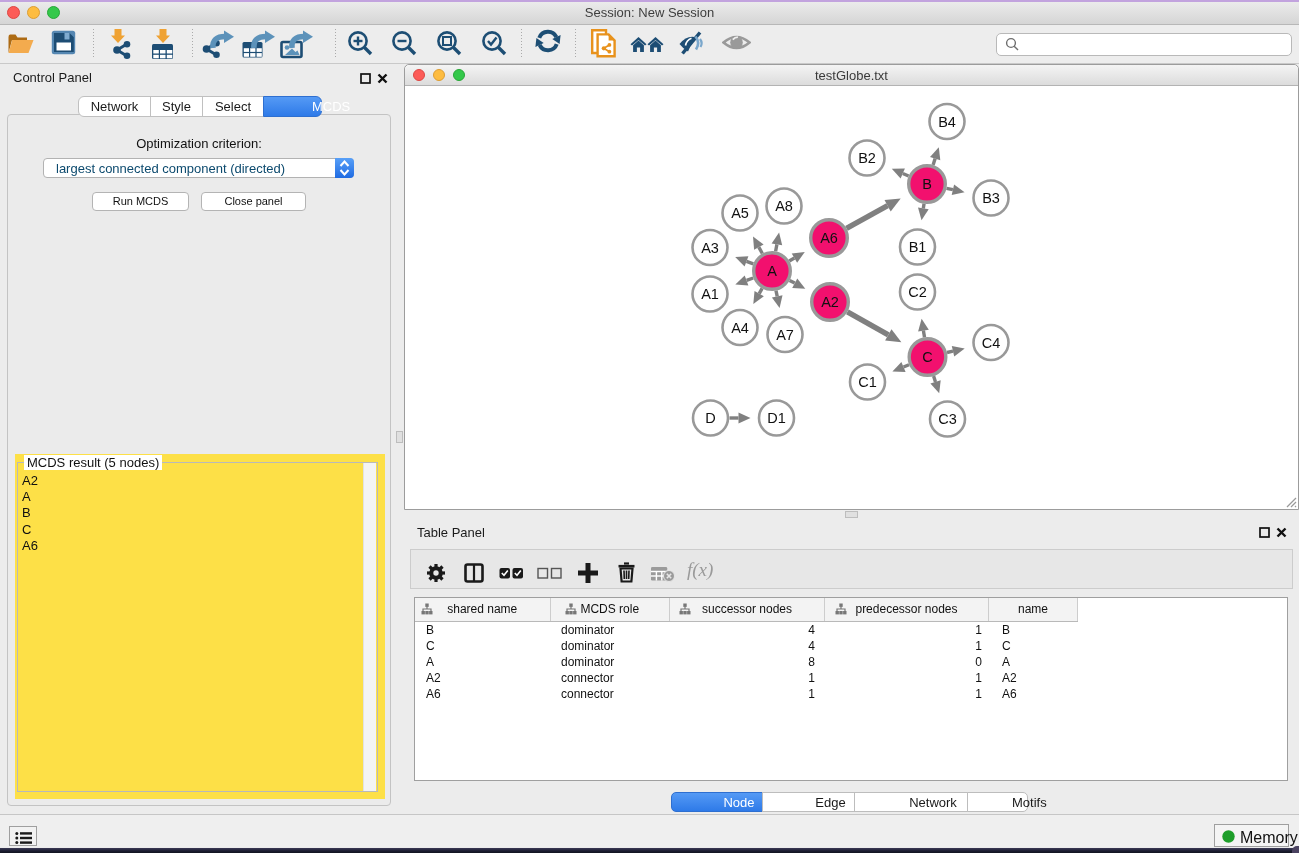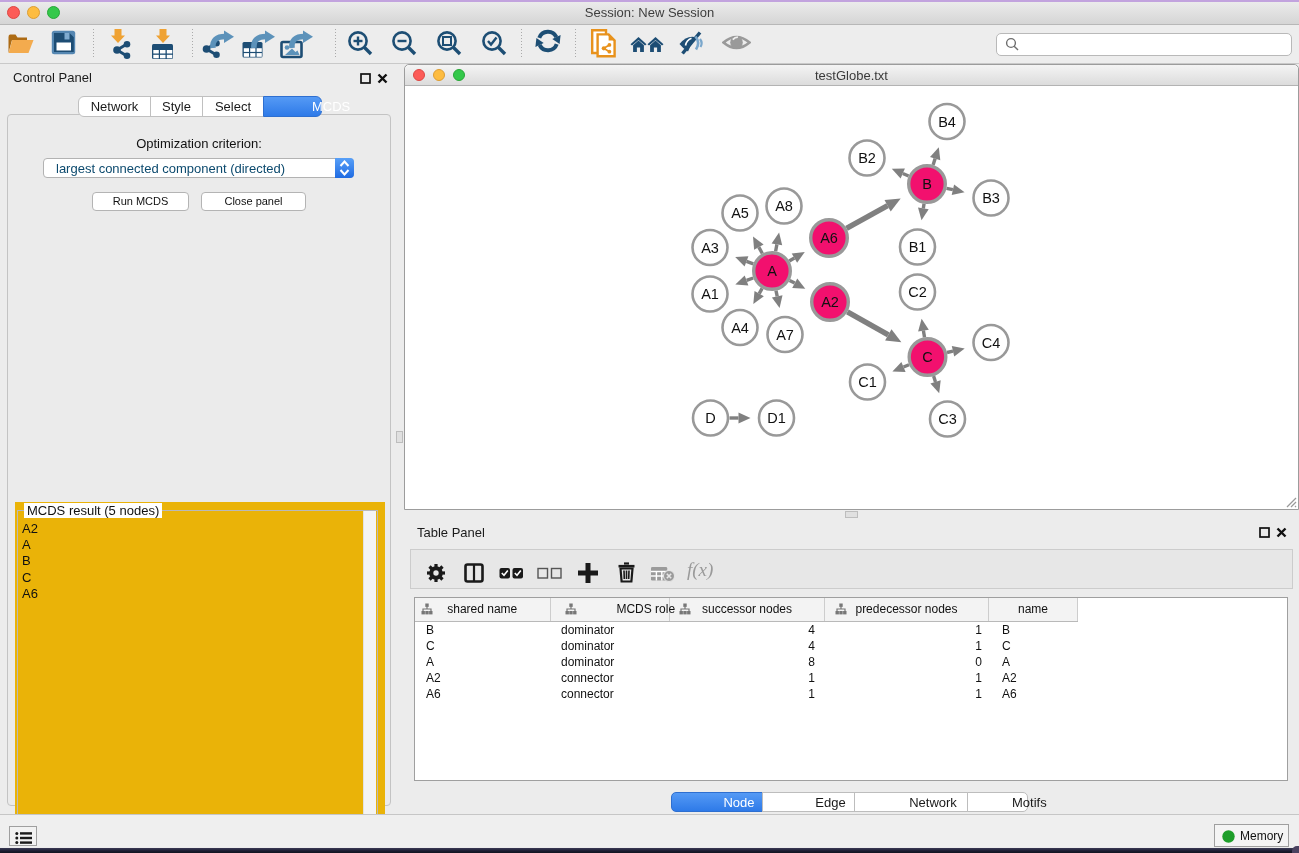--- a/index.html
+++ b/index.html
@@ -21,21 +21,21 @@
   
   #cp-title{left:13px;top:70px;font-size:13px;color:#1b1b1b;}
   #cp-panel{left:7px;top:114px;width:384px;height:692px;background:#ebebeb;border:1px solid #c3c3c3;border-radius:4px;box-sizing:border-box;}
   .tab{position:absolute;top:96px;height:21px;background:#fff;border:1px solid #c0c0c0;box-sizing:border-box;text-align:center;font-size:13px;color:#1a1a1a;line-height:20px;}
   .tabsel{background:linear-gradient(#559af5,#2e7ae8);color:#fff;border-color:#2e6fd0;}
   #opt-label{left:8px;top:136px;width:382px;text-align:center;font-size:13px;color:#111;}
   #combo{left:43px;top:158px;width:311px;height:20px;background:#fff;border:1px solid #b2b2b2;border-radius:4px;box-sizing:border-box;}
   #combo .txt{position:absolute;left:12px;top:2px;font-size:13px;color:#0c4a6e;}
   #combo .cap{position:absolute;right:-1px;top:-1px;width:19px;height:20px;background:linear-gradient(#58a0f8,#1f6be2);border-radius:0 4px 4px 0;}
   .btn{position:absolute;top:192px;height:19px;background:#fff;border:1px solid #b4b4b4;border-radius:4px;box-sizing:border-box;text-align:center;font-size:11px;color:#111;line-height:17px;}
-  #whitebox{left:15px;top:454px;width:370px;height:345px;background:#eab308;margin-top:48px;}
+  #whitebox{left:15px;top:454px;width:370px;height:345px;background:#fde047;}
   #fieldset{position:absolute;left:2px;top:8px;width:361px;height:330px;border:1px solid #b9b9b9;box-sizing:border-box;}
   #fieldlegend{position:absolute;left:9px;top:1px;background:#fff;padding:0 3px;font-size:13px;color:#111;}
   #mcdslist{position:absolute;left:7px;top:19px;font-size:13px;color:#111;line-height:16.2px;}
   #listsb{position:absolute;left:348px;top:9px;width:13px;height:328px;background:#f4f4f4;border-left:1px solid #e2e2e2;box-sizing:border-box;}
   
   #netwin{left:404px;top:64px;width:895px;height:446px;background:#fff;border:1px solid #9c9c9c;border-radius:5px 5px 0 0;box-sizing:border-box;}
   #nettitle{position:absolute;left:0;top:0;width:100%;height:20px;background:linear-gradient(#f4f4f4,#dcdcdc);border-bottom:1px solid #b3b3b3;border-radius:5px 5px 0 0;}
   #nettitletext{position:absolute;top:3px;left:0;width:100%;text-align:center;font-size:13px;color:#3a3a3a;}
   
   .handle{position:absolute;background:#e0e0e0;border:1px solid #bdbdbd;box-sizing:border-box;}
@@ -44,21 +44,21 @@
   #tp-toolbar{left:410px;top:549px;width:883px;height:40px;background:#e7e7e7;border:1px solid #cccccc;box-sizing:border-box;}
   #tbl{left:414px;top:597px;width:874px;height:184px;background:#fff;border:1px solid #9f9f9f;box-sizing:border-box;}
   #tblhead{position:absolute;left:0;top:0;width:663px;height:23px;background:#f3f3f3;border-bottom:1px solid #b9b9b9;}
   .hcol{position:absolute;top:0;height:23px;border-right:1px solid #cdcdcd;box-sizing:border-box;}
   .hlabel{position:absolute;top:4px;width:100%;text-align:center;font-size:12px;color:#111;}
   .cell{position:absolute;font-size:12px;color:#111;}
   .btab{position:absolute;top:792px;height:20px;background:#fff;border:1px solid #bdbdbd;box-sizing:border-box;text-align:center;font-size:13px;color:#1a1a1a;line-height:19px;padding-left:44px;}
   
   #statusbar{left:0;top:814px;width:1299px;height:33px;background:#efefef;border-top:1px solid #c6c6c6;box-sizing:border-box;}
   #darkstrip{left:0;top:848px;width:1299px;height:5px;background:linear-gradient(#3c3a56,#1a1c30 60%,#12141f);}
-  #memory{position:absolute;left:1214px;top:9px;width:75px;height:23px;background:#f4f4f4;border:1px solid #9f9f9f;box-sizing:border-box;font-size:12px;color:#111;}
+  #memory{position:absolute;left:1214px;top:9px;width:75px;height:23px;background:#f4f4f4;border:1px solid #9f9f9f;box-sizing:border-box;font-size:16px;color:#111;}
   #listbtn{position:absolute;left:9px;top:11px;width:28px;height:20px;background:#f2f2f2;border:1px solid #9f9f9f;box-sizing:border-box;}
 </style>
 </head>
 <body>
 <div id="root">
   <div class="abs" id="purple"></div>
   <div class="abs" id="titlebar">
     <div class="light" style="left:7px;background:#fc5b57;border:1px solid #dd4743;"></div>
     <div class="light" style="left:27px;background:#fdbc40;border:1px solid #dd9d33;"></div>
     <div class="light" style="left:47px;background:#34c84a;border:1px solid #28a738;"></div>
@@ -392,21 +392,21 @@
 <div class="hcol" style="left:0px;width:135.5px;">
           <div class="hlabel">shared name</div>
         </div>
 <svg style="position:absolute;left:6px;top:5px;" width="12" height="12" viewBox="0 0 12 12">
           <rect x="4.3" y="0.5" width="3.4" height="3.4" fill="#777"></rect>
           <path d="M6 3.5 L6 6 M2 8.5 L2 6 L10 6 L10 8.5" stroke="#777" stroke-width="1.2" fill="none"></path>
           <rect x="0.5" y="8" width="3.4" height="3.4" fill="#777"></rect>
           <rect x="4.3" y="8" width="3.4" height="3.4" fill="#777"></rect>
           <rect x="8.1" y="8" width="3.4" height="3.4" fill="#777"></rect>
         </svg>
-<div class="hcol" style="left:135.5px;width:119.5px;padding-left:36px;">
+<div class="hcol" style="left:135.5px;width:119.5px;">
           <div class="hlabel">MCDS role</div>
         </div>
 <svg style="position:absolute;left:149.5px;top:5px;" width="12" height="12" viewBox="0 0 12 12">
           <rect x="4.3" y="0.5" width="3.4" height="3.4" fill="#777"></rect>
           <path d="M6 3.5 L6 6 M2 8.5 L2 6 L10 6 L10 8.5" stroke="#777" stroke-width="1.2" fill="none"></path>
           <rect x="0.5" y="8" width="3.4" height="3.4" fill="#777"></rect>
           <rect x="4.3" y="8" width="3.4" height="3.4" fill="#777"></rect>
           <rect x="8.1" y="8" width="3.4" height="3.4" fill="#777"></rect>
         </svg>
 <div class="hcol" style="left:255px;width:155px;">

